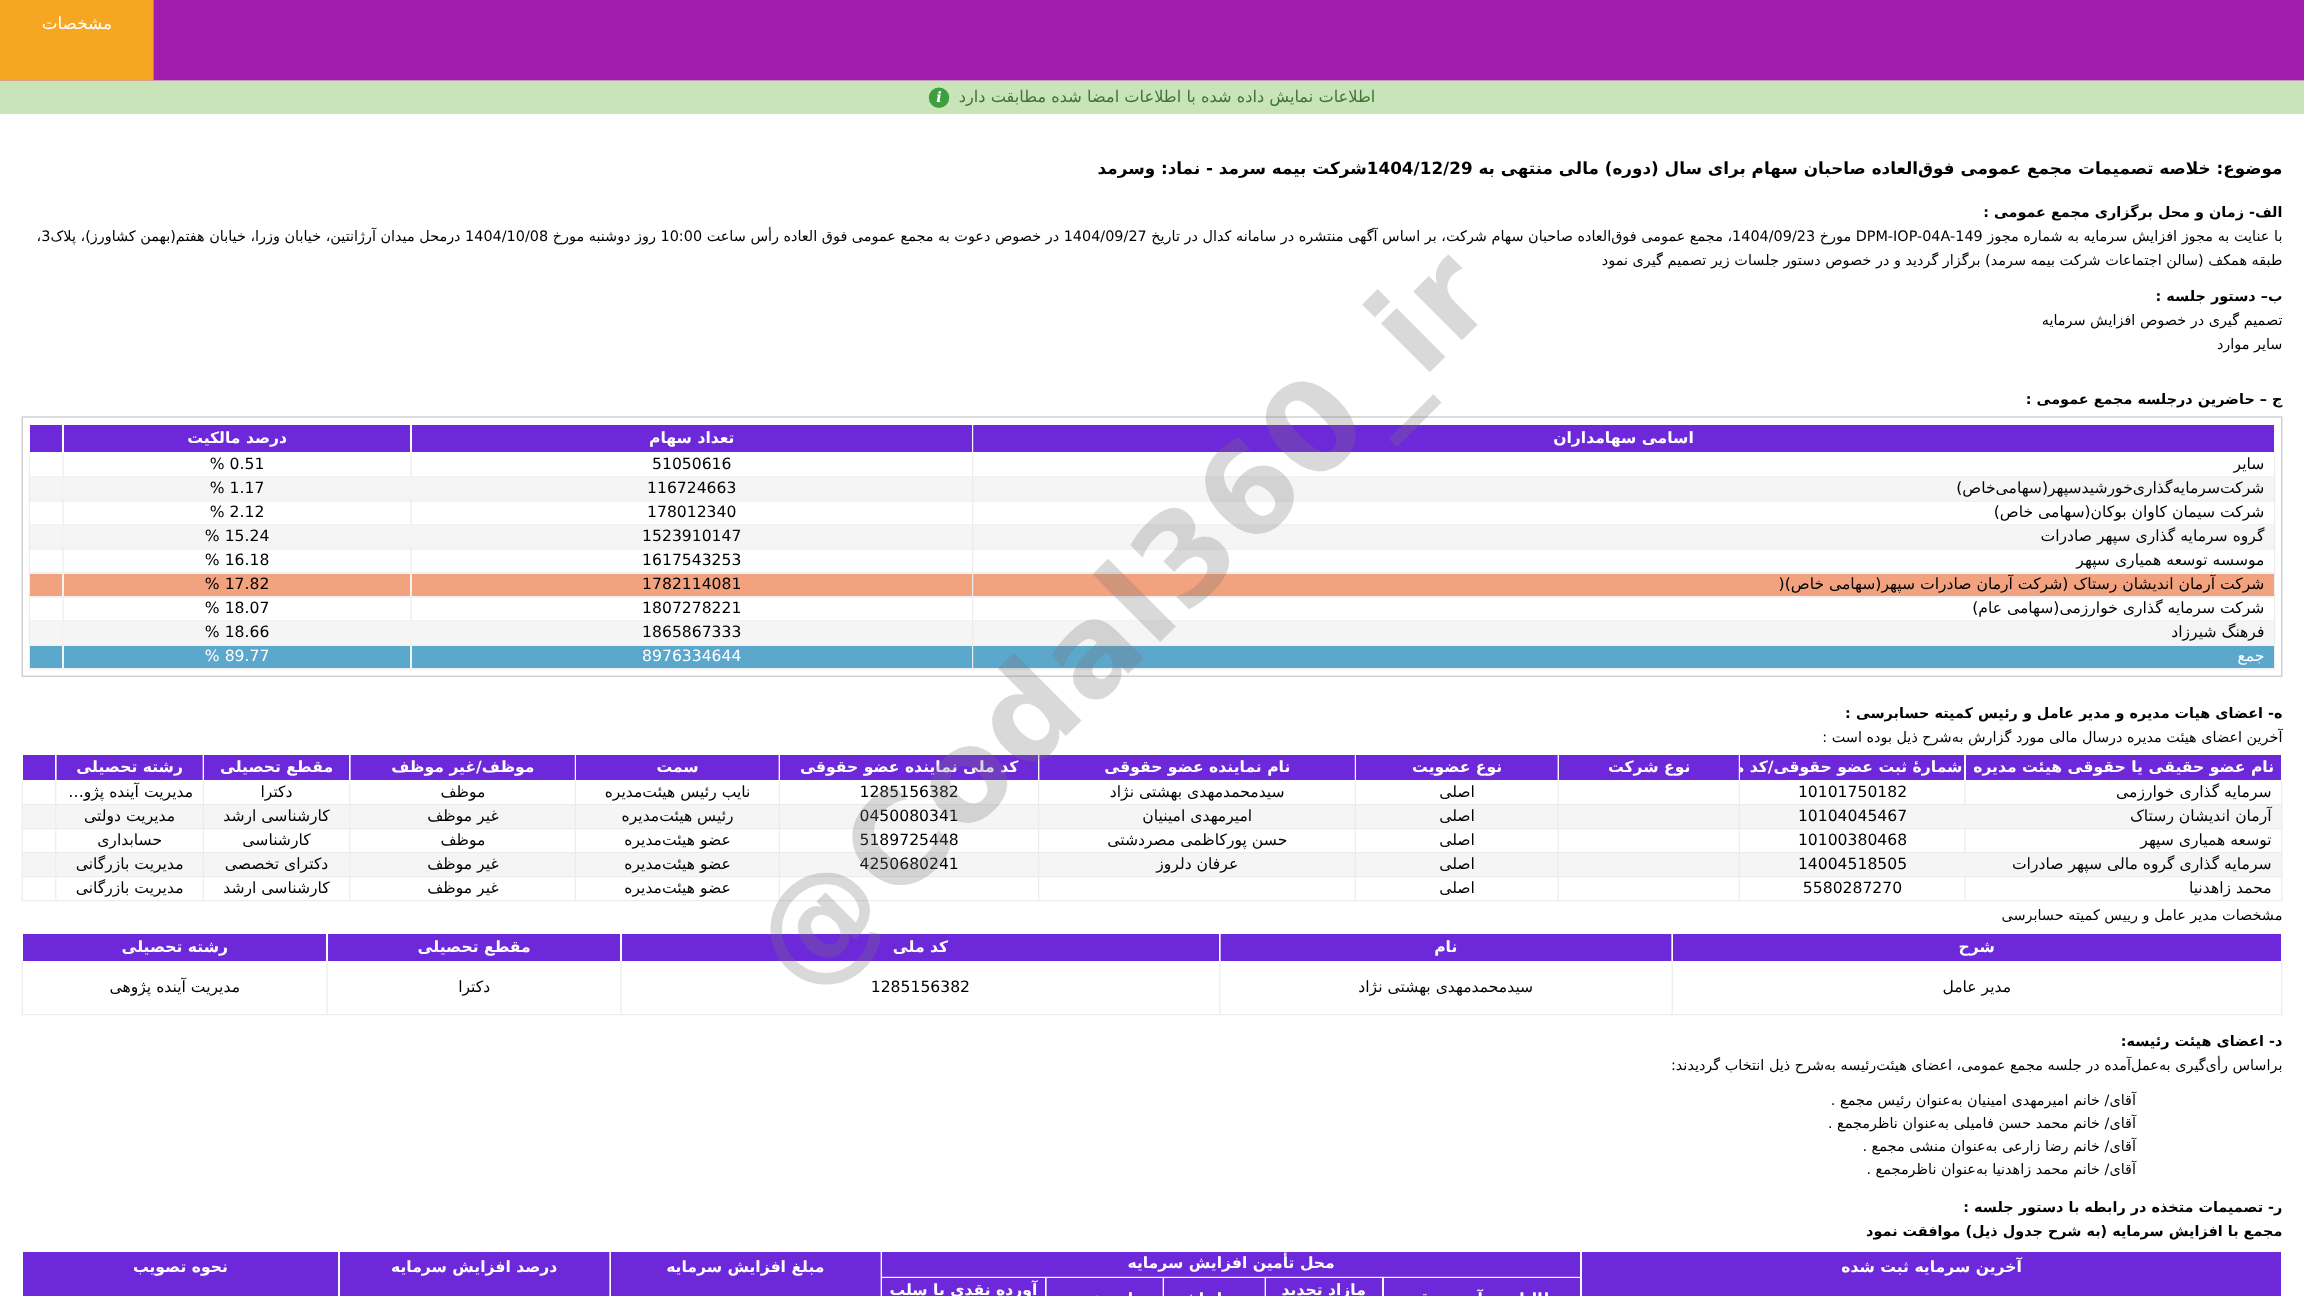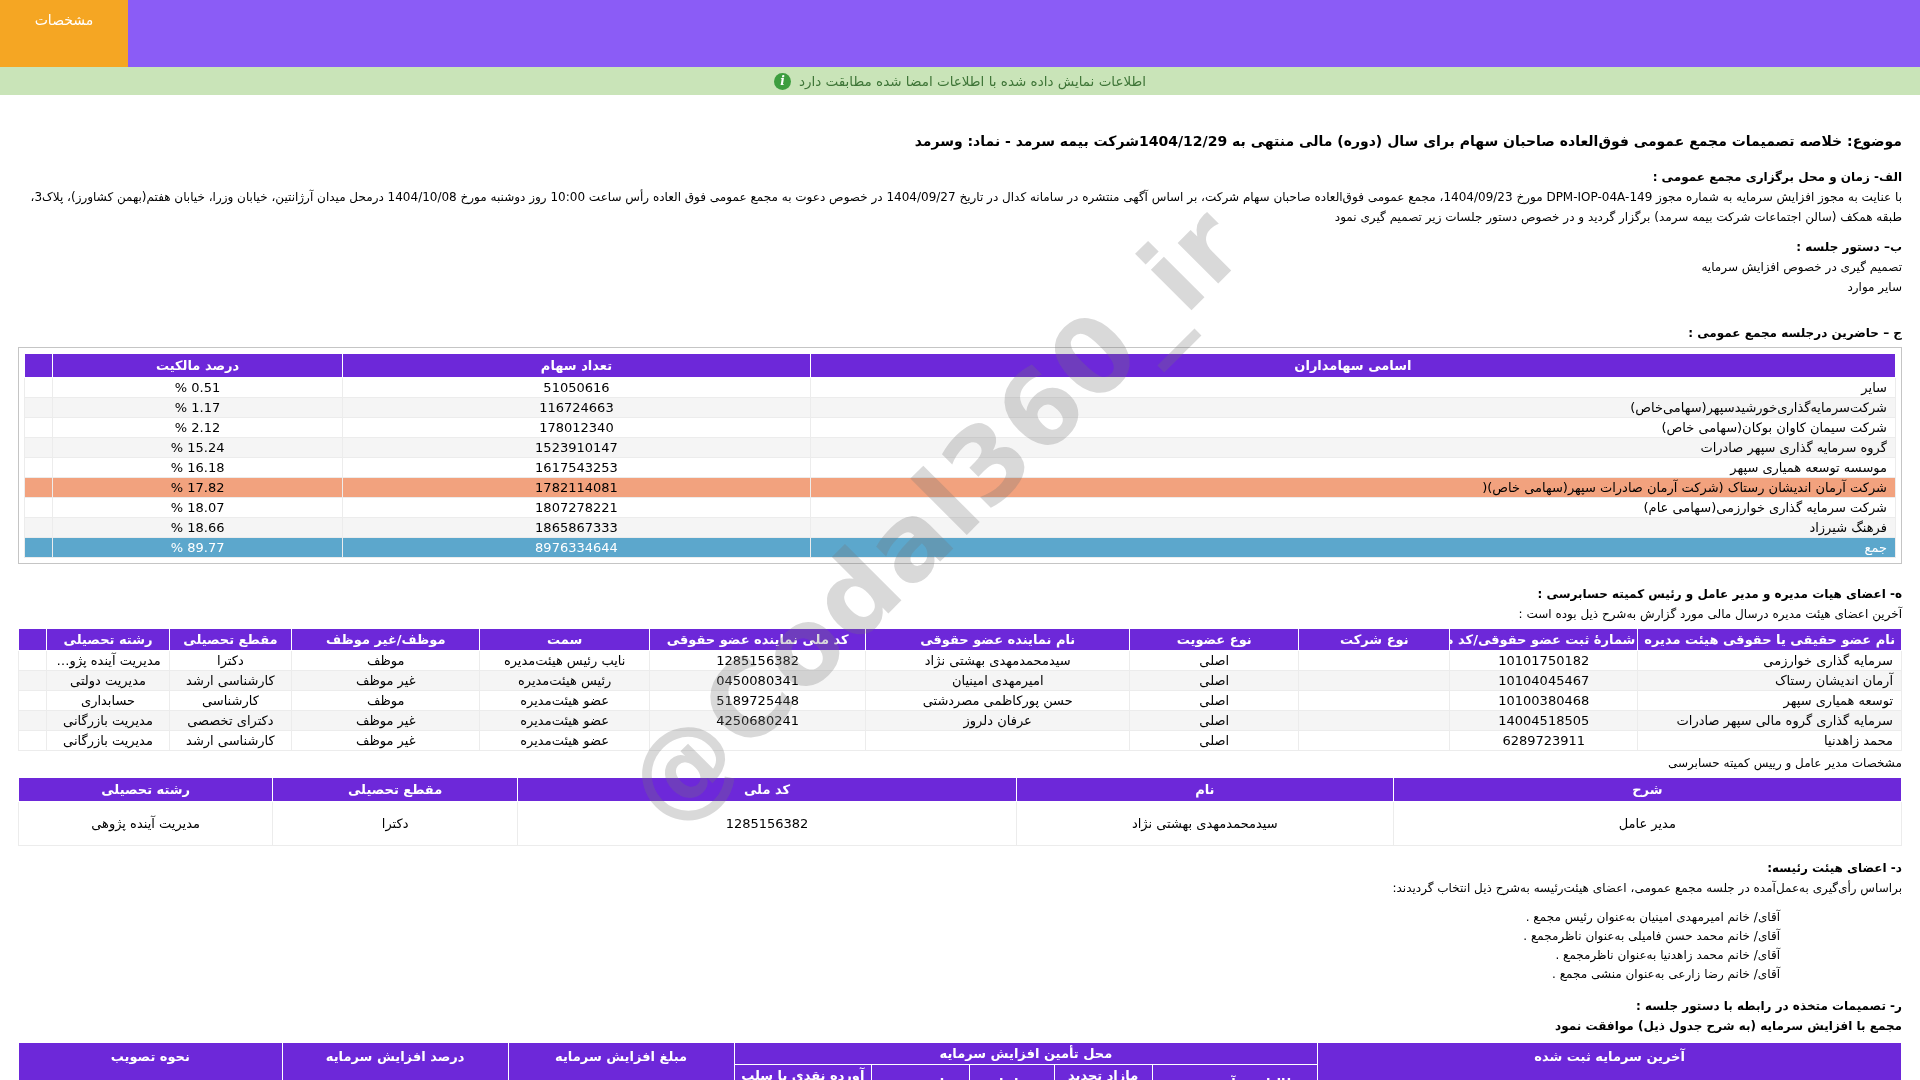--- a/index.html
+++ b/index.html
@@ -5,21 +5,21 @@
   * { box-sizing: border-box; }
   html, body { margin: 0; padding: 0; }
   body {
     width: 1920px; height: 1080px; overflow: hidden;
     background: #ffffff; color: #000;
     font-family: "DejaVu Sans", sans-serif;
   }
   .page { position: relative; width: 100%; height: 100%; direction: rtl; }
 
   
-  .topbar { position: relative; height: 67px; background: #8b5cf6; }
+  .topbar { position: relative; height: 67px; background: #a21caf; }
   .spec-tab {
     position: absolute; left: 0; top: 0; width: 128px; height: 67px;
     background: #f5a623; color: #fff; font-size: 14px; text-align: center;
     padding-top: 12px; cursor: pointer;
   }
 
   
   .notice {
     height: 28px; background: #c9e4b8; color: #3e7537;
     display: flex; align-items: center; justify-content: center; gap: 8px;
@@ -269,21 +269,21 @@
             <td>عرفان دلروز</td>
             <td>4250680241</td>
             <td>عضو هیئت‌مدیره</td>
             <td>غیر موظف</td>
             <td>دکترای تخصصی</td>
             <td>مدیریت بازرگانی</td>
             <td></td>
           </tr>
           <tr>
             <td>محمد زاهدنیا</td>
-            <td>6289723911</td>
+            <td>5580287270</td>
             <td></td>
             <td>اصلی</td>
             <td></td>
             <td></td>
             <td>عضو هیئت‌مدیره</td>
             <td>غیر موظف</td>
             <td>کارشناسی ارشد</td>
             <td>مدیریت بازرگانی</td>
             <td></td>
           </tr>
@@ -317,22 +317,22 @@
             <td>دکترا</td>
             <td>مدیریت آینده پژوهی</td>
           </tr>
         </tbody>
     </table>
 
     <p class="bold mt12">د- اعضای هیئت رئیسه:</p>
     <p>براساس رأی‌گیری به‌عمل‌آمده در جلسه مجمع عمومی، اعضای هیئت‌رئیسه به‌شرح ذیل انتخاب گردیدند:</p>
     <p class="member-line mt10">آقای/ خانم  امیرمهدی امینیان  به‌عنوان رئیس مجمع .</p>
     <p class="member-line">آقای/ خانم  محمد حسن فامیلی  به‌عنوان ناظرمجمع .</p>
+    <p class="member-line">آقای/ خانم  رضا زارعی  به‌عنوان منشی مجمع .</p>
     <p class="member-line">آقای/ خانم  محمد زاهدنیا  به‌عنوان ناظرمجمع .</p>
-    <p class="member-line">آقای/ خانم  رضا زارعی  به‌عنوان منشی مجمع .</p>
 
     <p class="bold mt12">ر- تصمیمات متخذه در رابطه با دستور جلسه :</p>
     <p class="bold">مجمع با افزایش سرمایه (به شرح جدول ذیل) موافقت نمود</p>
 
     <table class="cap-table">
       <colgroup>
         <col style="width:31%">
         <col style="width:8.8%">
           <col style="width:5.2%">
           <col style="width:4.5%">

